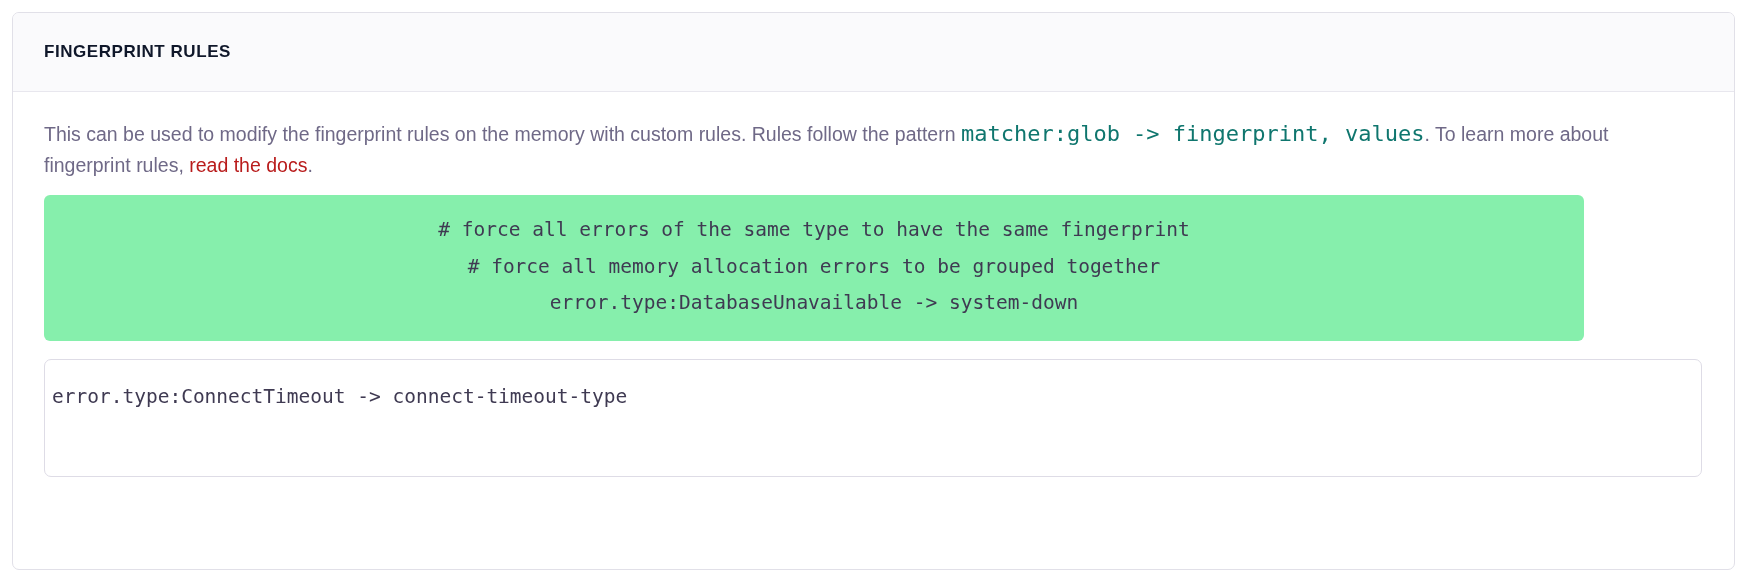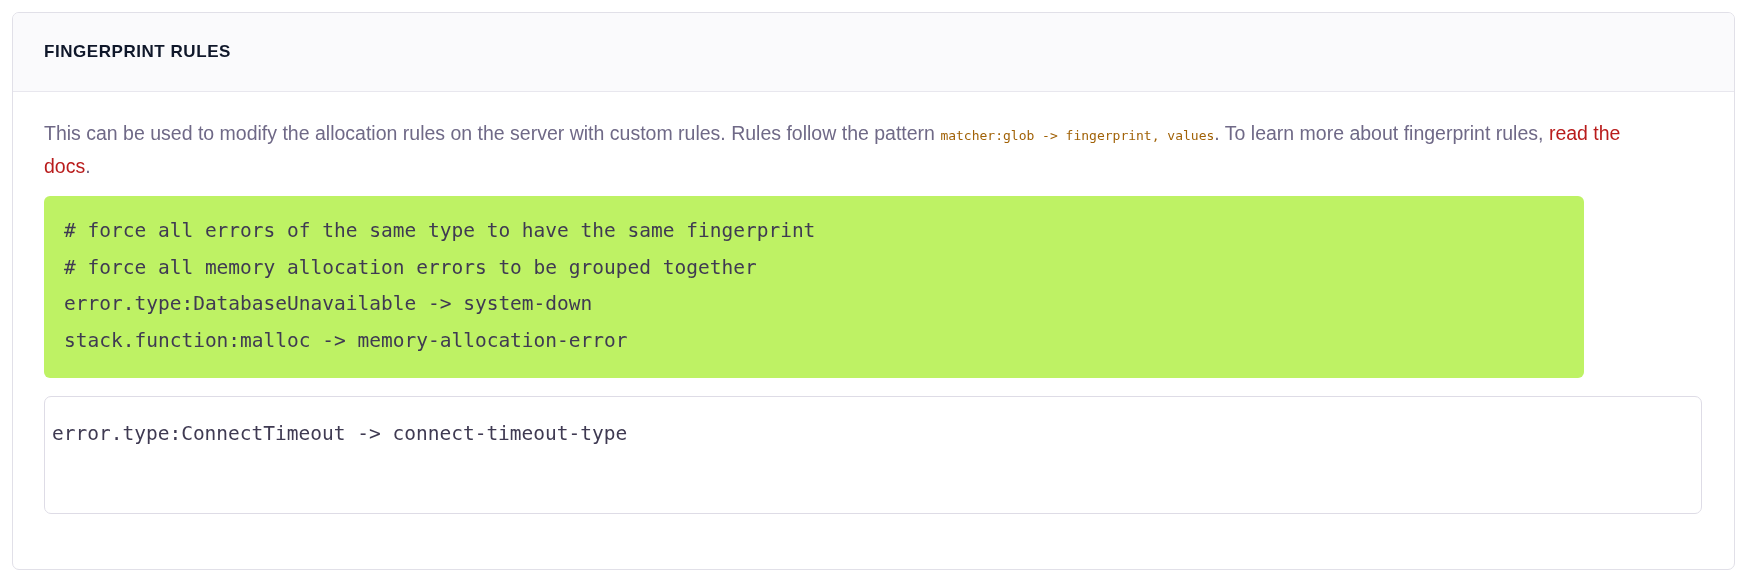--- a/index.html
+++ b/index.html
@@ -62,37 +62,38 @@
 
   .description {
     font-size: 19.5px;
     line-height: 31px;
     color: #6f6987;
     max-width: 1600px;
     margin: 0 0 14px 0;
   }
   .description .code-inline {
     font-family: "DejaVu Sans Mono", "Liberation Mono", monospace;
-    font-size: 13px;
-    color: #a16207;
+    font-size: 22px;
+    color: #0f766e;
     white-space: nowrap;
   }
   .description .doc-link {
     color: #b91c1c;
     text-decoration: none;
   }
 
   
   .code-block {
-    background: #bef264;
+    background: #86efac;
     border-radius: 6px;
     padding: 17px 20px 19px 20px;
     margin: 0 0 18px 0;
     box-sizing: border-box;
     width: 1540px;
+    text-align: center;
   }
   .code-block .code-line {
     font-family: "DejaVu Sans Mono", "Liberation Mono", monospace;
     font-size: 19.5px;
     line-height: 36.5px;
     color: #3f3a52;
     white-space: pre;
   }
 
   
@@ -120,27 +121,26 @@
 <div class="page">
 
   <section class="card">
 
     <div class="card-header">
       <h2 class="card-header-title">FINGERPRINT RULES</h2>
     </div>
 
     <div class="card-body">
 
-      <p class="description"><span>This can be used to modify the allocation rules on the server with custom rules. Rules follow the pattern </span><span class="code-inline">matcher:glob -&gt; fingerprint, values</span><span>. To learn more about fingerprint rules, </span><a class="doc-link" href="#">read the docs</a><span>.</span></p>
+      <p class="description"><span>This can be used to modify the fingerprint rules on the memory with custom rules. Rules follow the pattern </span><span class="code-inline">matcher:glob -&gt; fingerprint, values</span><span>. To learn more about fingerprint rules, </span><a class="doc-link" href="#">read the docs</a><span>.</span></p>
 
       <div class="code-block">
         <div class="code-line"># force all errors of the same type to have the same fingerprint</div>
         <div class="code-line"># force all memory allocation errors to be grouped together</div>
         <div class="code-line">error.type:DatabaseUnavailable -&gt; system-down</div>
-        <div class="code-line">stack.function:malloc -&gt; memory-allocation-error</div>
       </div>
 
       <textarea class="rules-input" placeholder="" style="">error.type:ConnectTimeout -&gt; connect-timeout-type</textarea>
 
     </div>
   </section>
 
 </div>
 
 </body></html>

